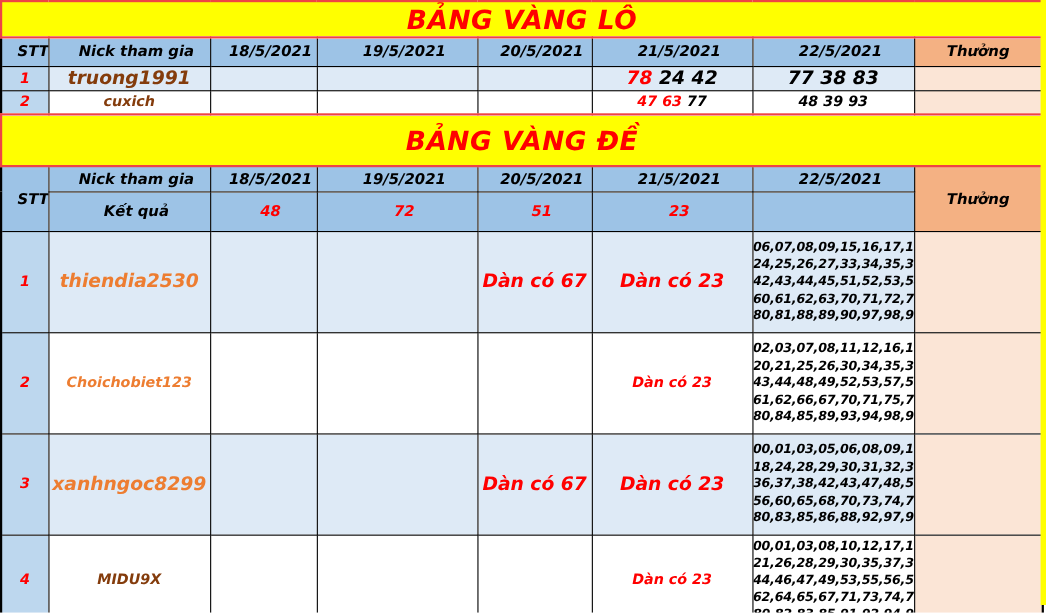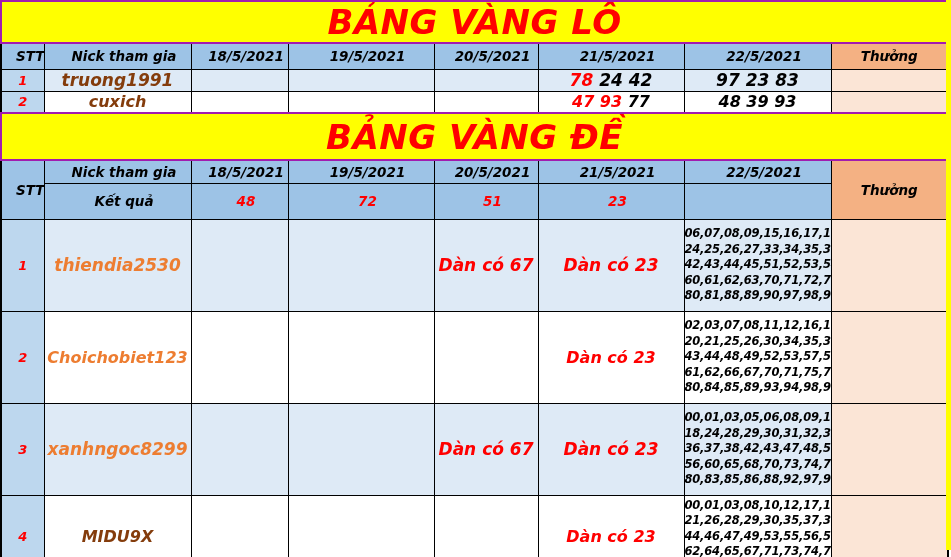--- a/index.html
+++ b/index.html
@@ -10,27 +10,27 @@
   }
   .sheet { position:relative; width:951px; height:557px; background:#ffffff; overflow:hidden; }
   .right-strip { position:absolute; top:0; right:0; width:5px; height:550px; background:var(--band-yellow); }
   table.board {
     border-collapse:collapse; table-layout:fixed; width:947px;
     border:2px solid #000;
   }
   td { border:1px solid #000; text-align:center; vertical-align:middle; overflow:hidden; padding:0 1px; }
   .band-cell {
     background:var(--band-yellow); color:var(--title-red);
-    font-size:34px; letter-spacing:0.5px; border:2px solid #a21caf;
+    font-size:24px; letter-spacing:0.5px; border:2px solid #ef4444;
   }
   .c-hdr { background:var(--header-blue); color:var(--text-black); font-size:13.5px;padding-left:14px; }
   .c-reward-hdr { background:var(--reward-header-orange); color:var(--text-black); font-size:13.5px; }
   .c-stt { background:var(--stt-blue); color:var(--value-red); font-size:13px; }
   .c-blue { background:var(--row-blue); font-size:17px; }
-  .c-white { background:#ffffff; font-size:16px; }
+  .c-white { background:#ffffff; font-size:13px; }
   .c-pink { background:var(--reward-cell-pink); }
   .t-red { color:var(--value-red); }
   .t-brown { color:var(--nick-brown); }
   .t-orange { color:var(--nick-orange); }
   .t-black { color:var(--text-black); }
   .t-list {
     color:var(--text-black); font-size:11.5px; line-height:15.5px;
     letter-spacing:-0.2px; white-space:pre-line; padding:0;
   }
 </style>
@@ -66,30 +66,30 @@
       <td class="c-hdr">22/5/2021</td>
       <td class="c-reward-hdr">Thưởng</td>
     </tr>
     <tr style="height:22px">
       <td class="c-stt">1</td>
       <td class="c-blue t-brown">truong1991</td>
       <td class="c-blue"></td>
       <td class="c-blue"></td>
       <td class="c-blue"></td>
       <td class="c-blue t-black"><span class="t-red">78</span> <span>24 42</span></td>
-      <td class="c-blue t-black">97 23 83</td>
+      <td class="c-blue t-black">77 38 83</td>
       <td class="c-pink"></td>
     </tr>
     <tr style="height:22px">
       <td class="c-stt">2</td>
       <td class="c-white t-brown">cuxich</td>
       <td class="c-white"></td>
       <td class="c-white"></td>
       <td class="c-white"></td>
-      <td class="c-white t-black"><span class="t-red">47 93</span> <span>77</span></td>
+      <td class="c-white t-black"><span class="t-red">47 63</span> <span>77</span></td>
       <td class="c-white t-black">48 39 93</td>
       <td class="c-pink"></td>
     </tr>
 
     <tr style="height:47px">
       <td colspan="8" class="band-cell">BẢNG VÀNG ĐỀ</td>
     </tr>
     <tr style="height:23px">
       <td rowspan="2" class="c-hdr">STT</td>
       <td class="c-hdr">Nick tham gia</td>

